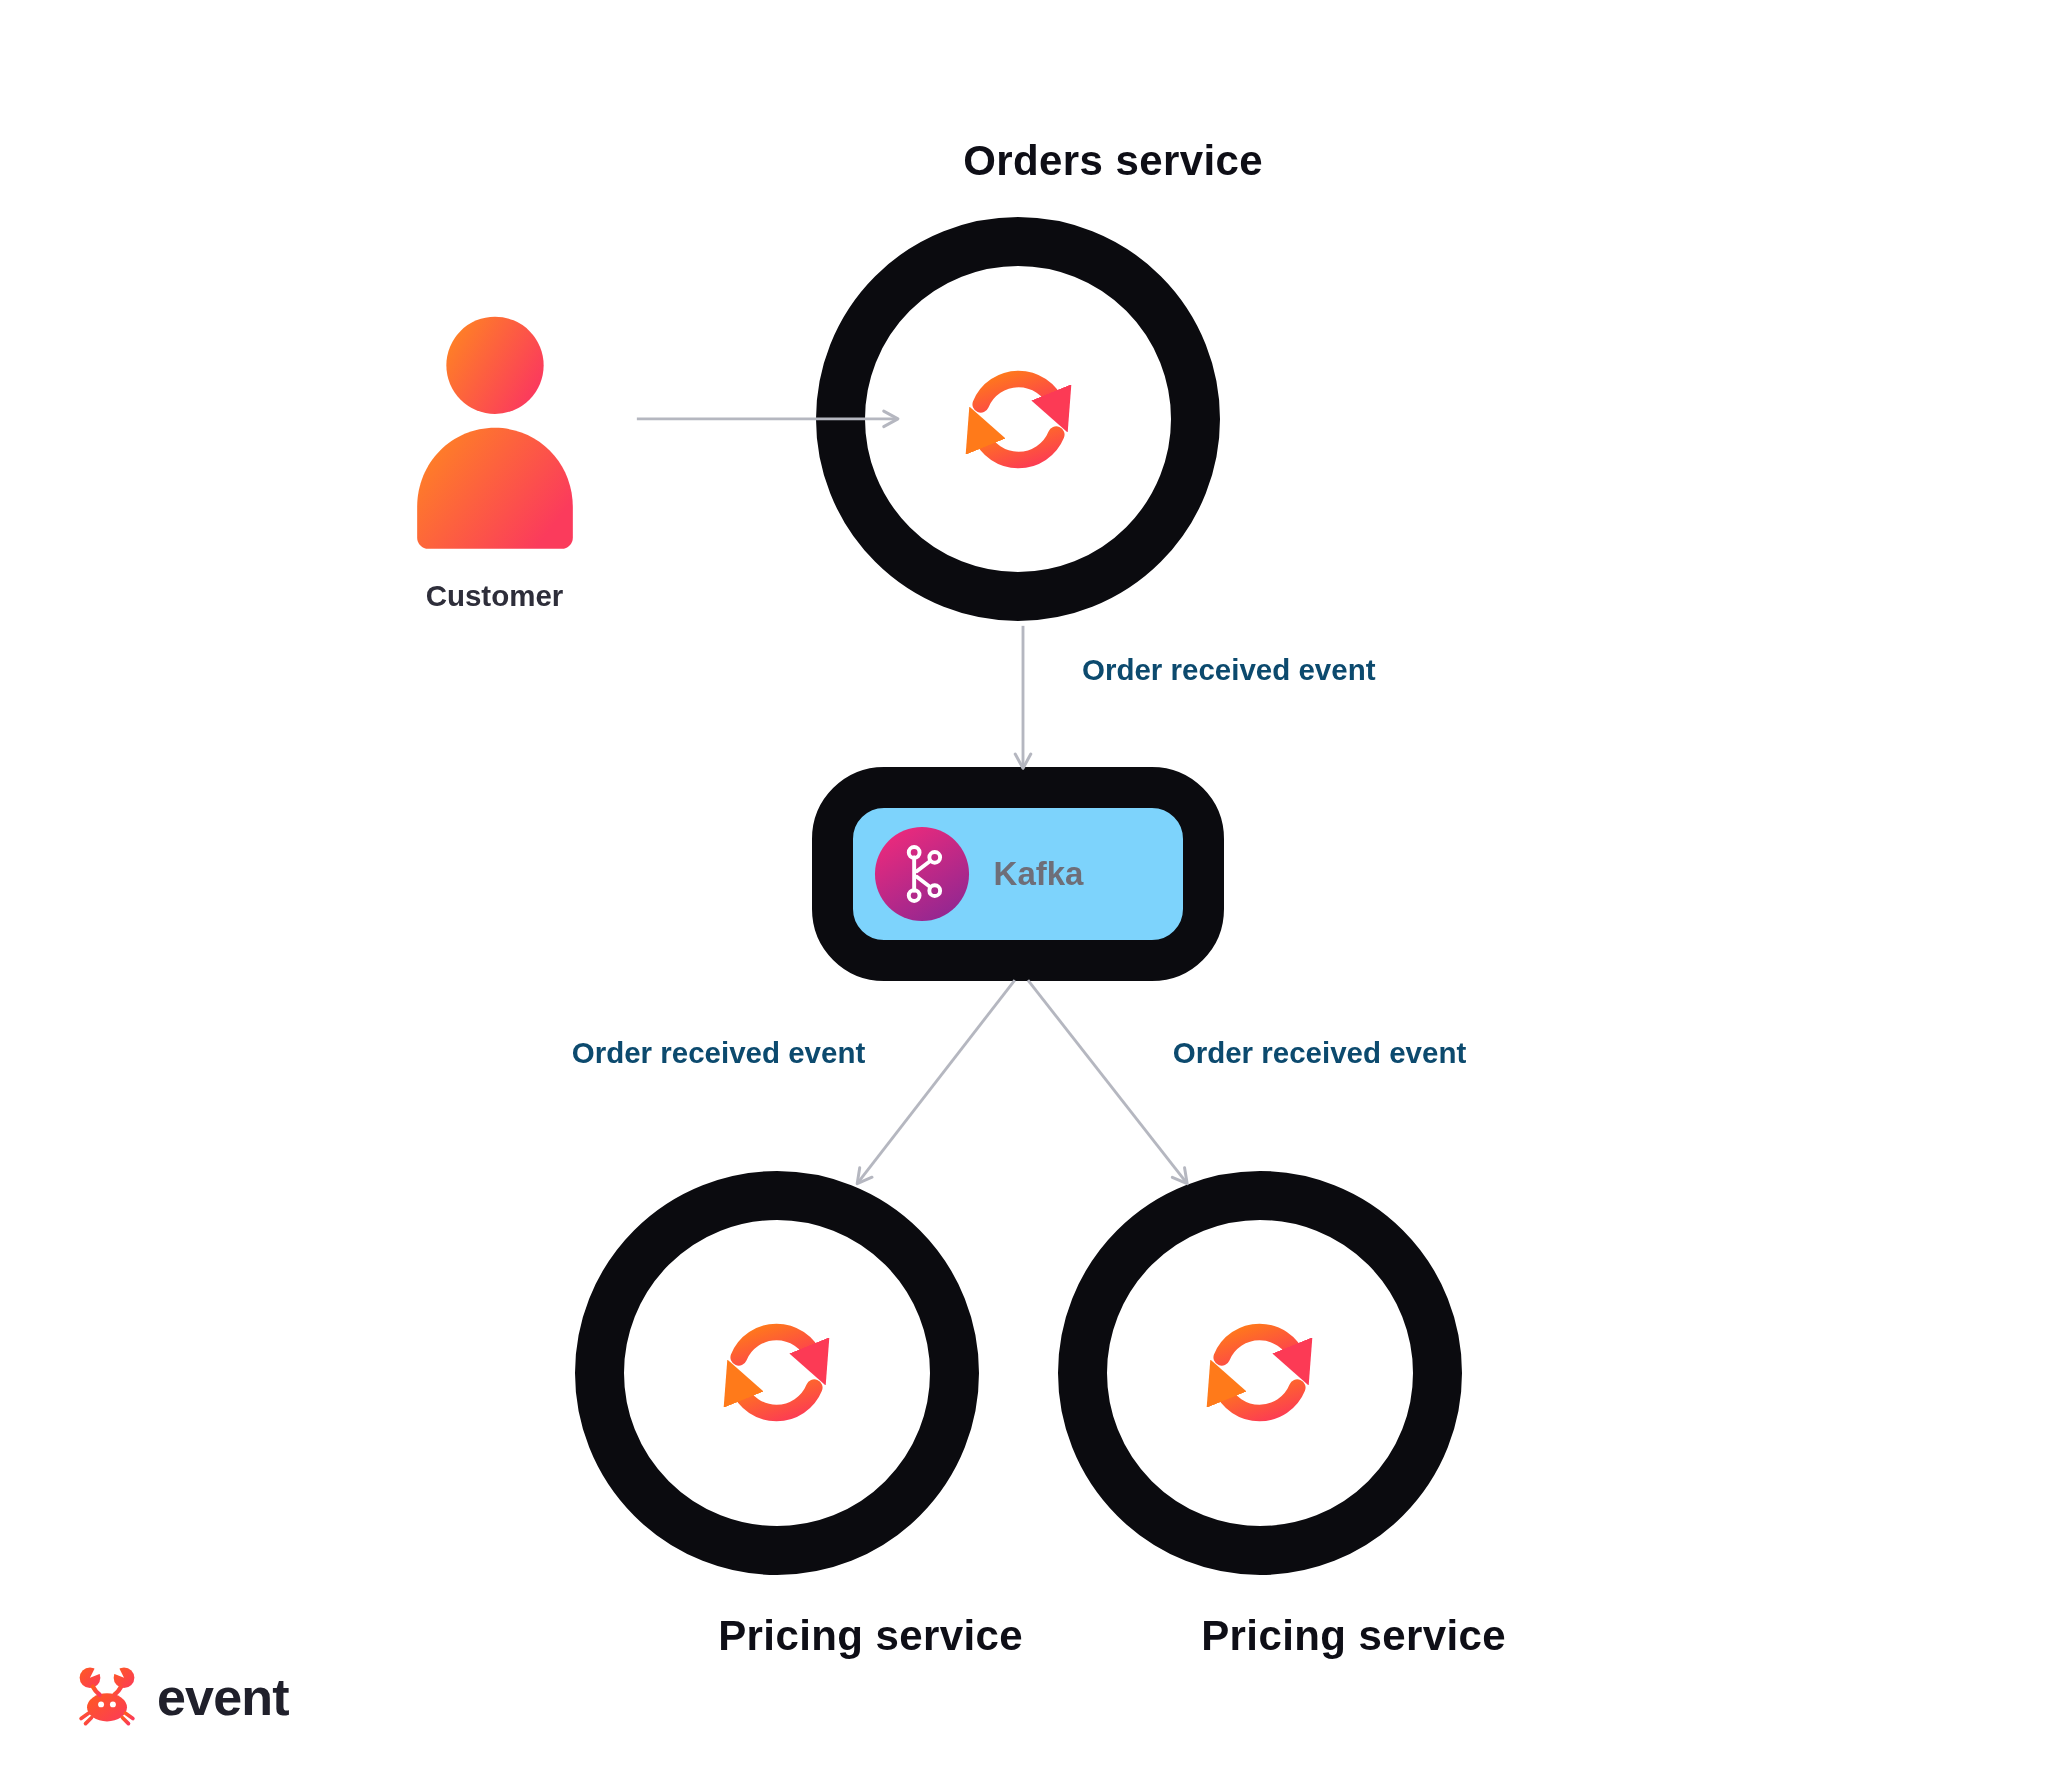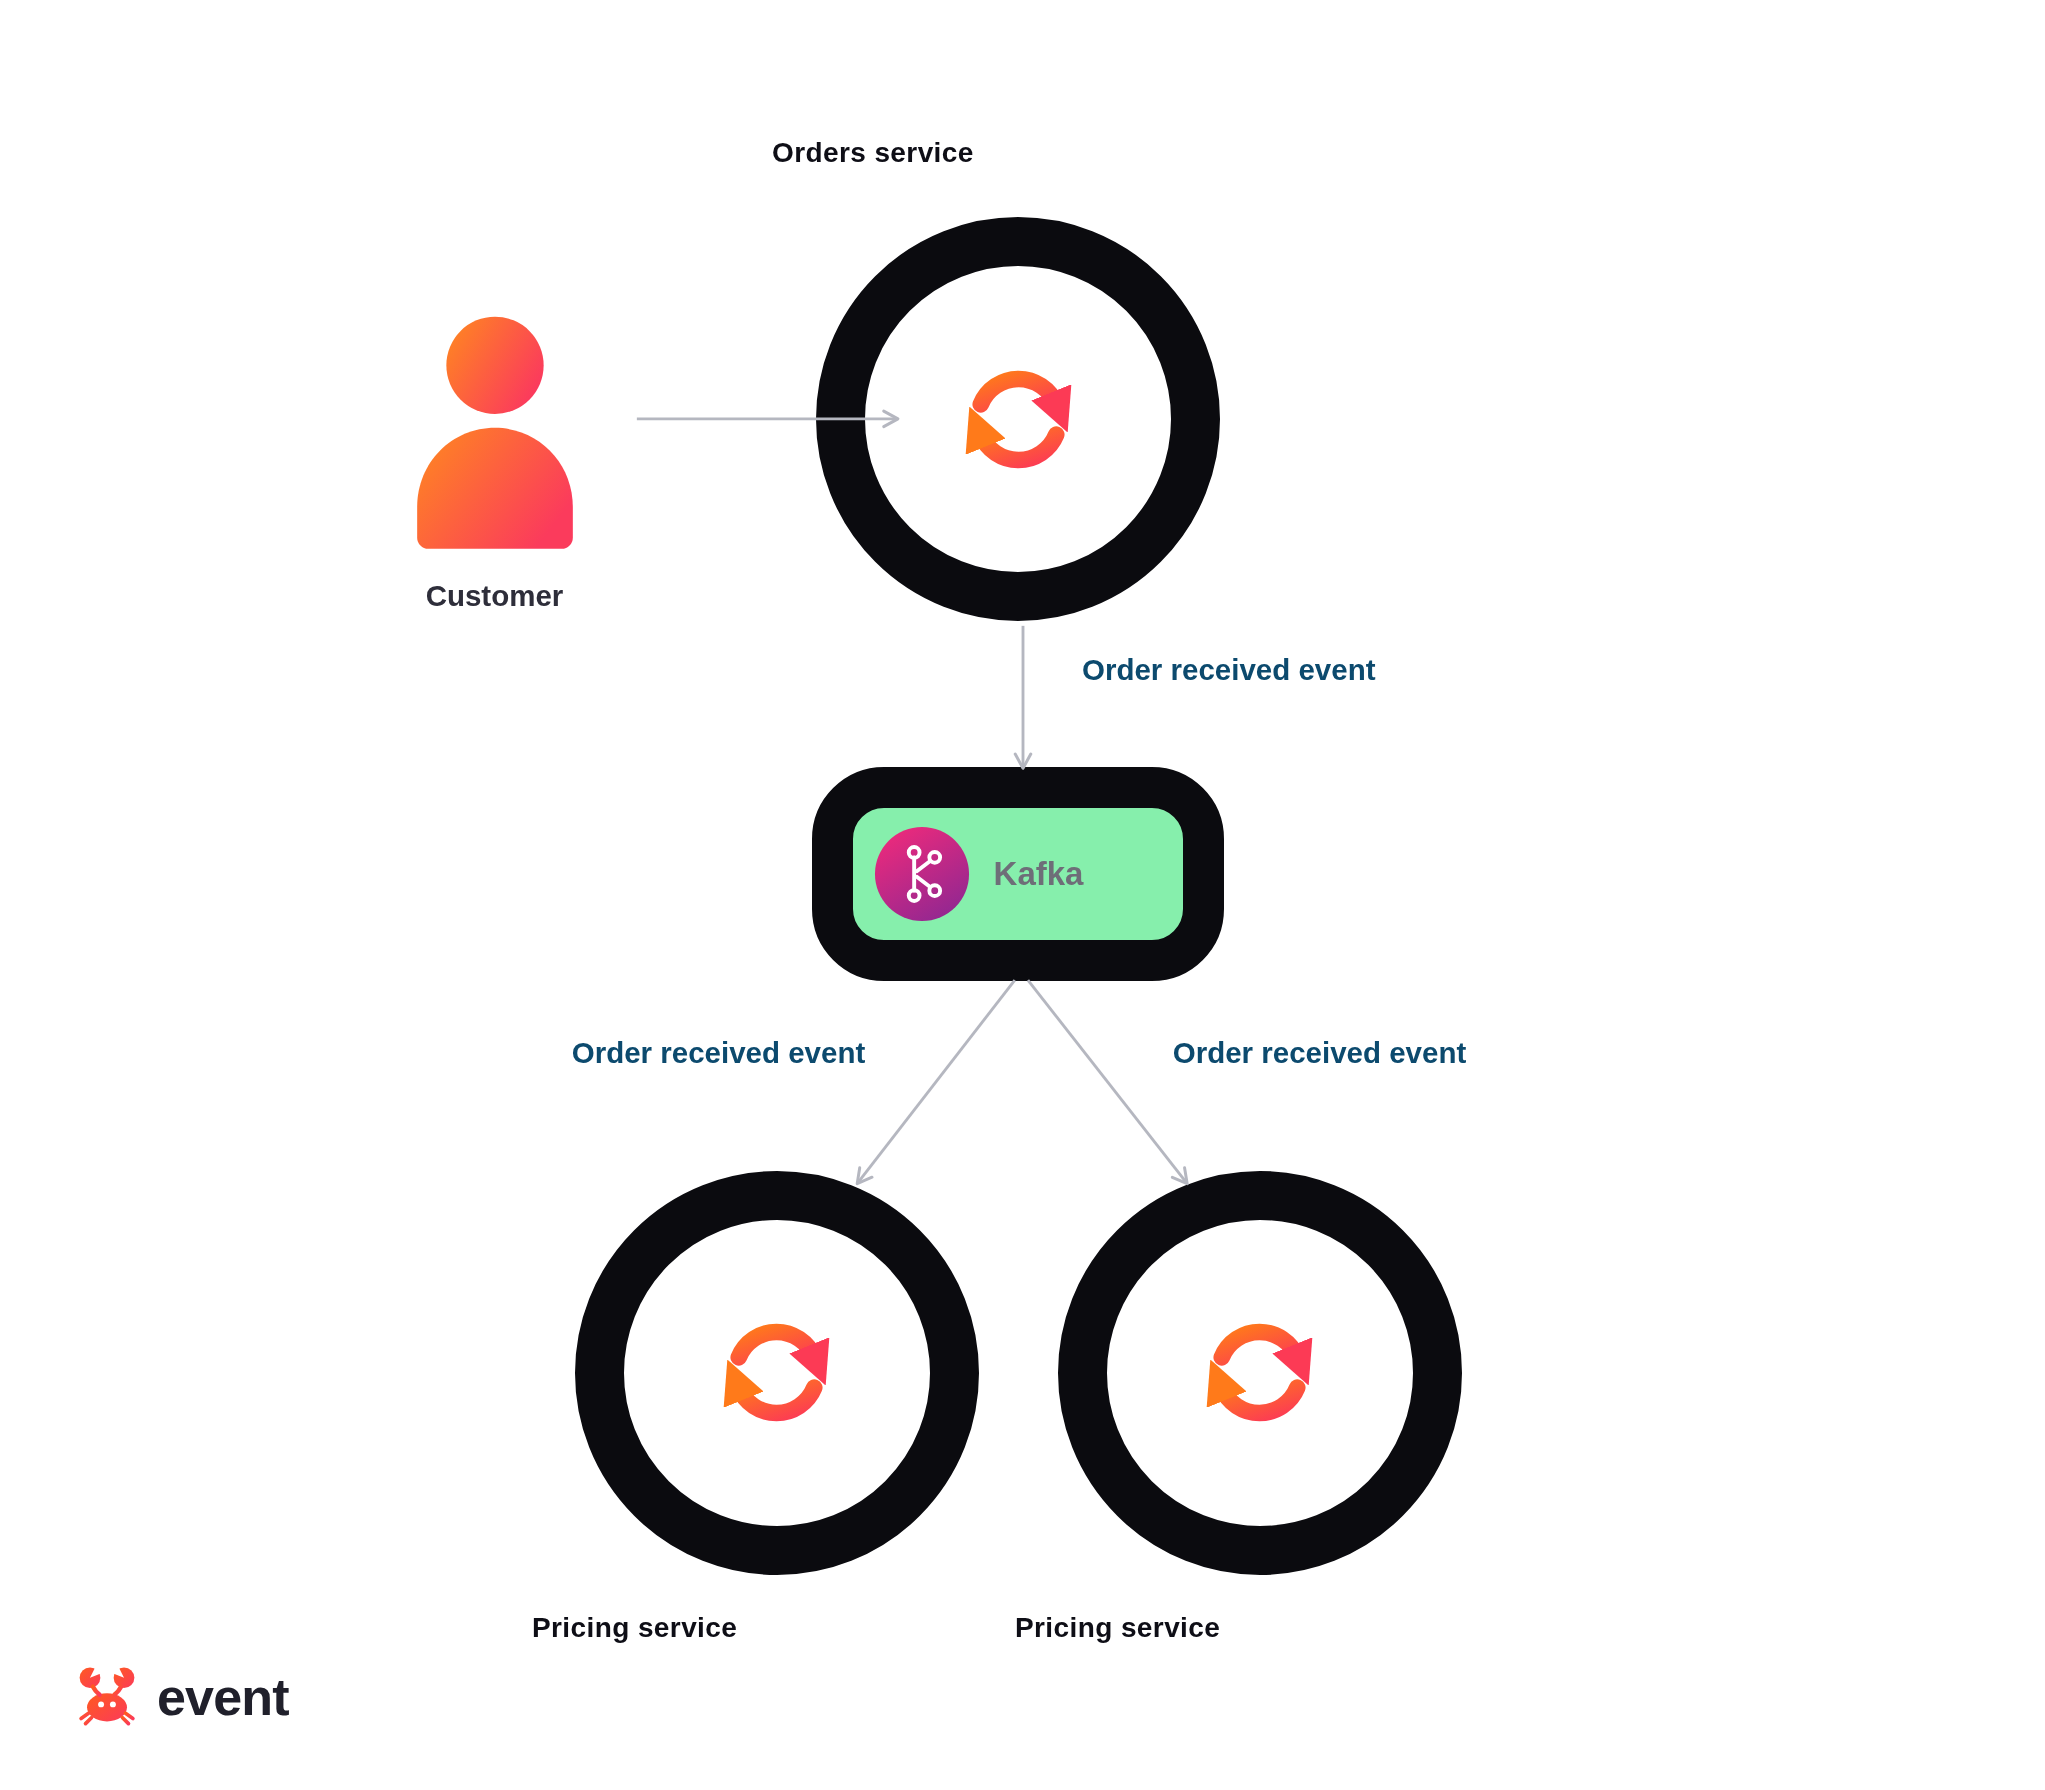--- a/index.html
+++ b/index.html
@@ -22,34 +22,34 @@
     z-index: 1;
   }
 
   
   .broker-box {
     position: absolute;
     left: 812px; top: 767px;
     width: 412px; height: 214px;
     border-radius: 72px;
     border: 41px solid #0b0b0f;
-    background: #86efac;
+    background: #7dd3fc;
     box-sizing: border-box;
     display: flex;
     align-items: center;
     padding-left: 19.6px;
     gap: 23px;
     z-index: 1;
   }
 
   .node-title {
     position: absolute;
-    text-align: left;
-    font-weight: 700;
-    font-size: 28px;
+    text-align: right;
+    font-weight: 700;
+    font-size: 42px;
     color: #0e0e16;
     letter-spacing: 0.4px;
     z-index: 2;
   }
   .actor-label {
     position: absolute;
     text-align: center;
     font-weight: 700;
     font-size: 29.5px;
     color: #2e2e3a;

